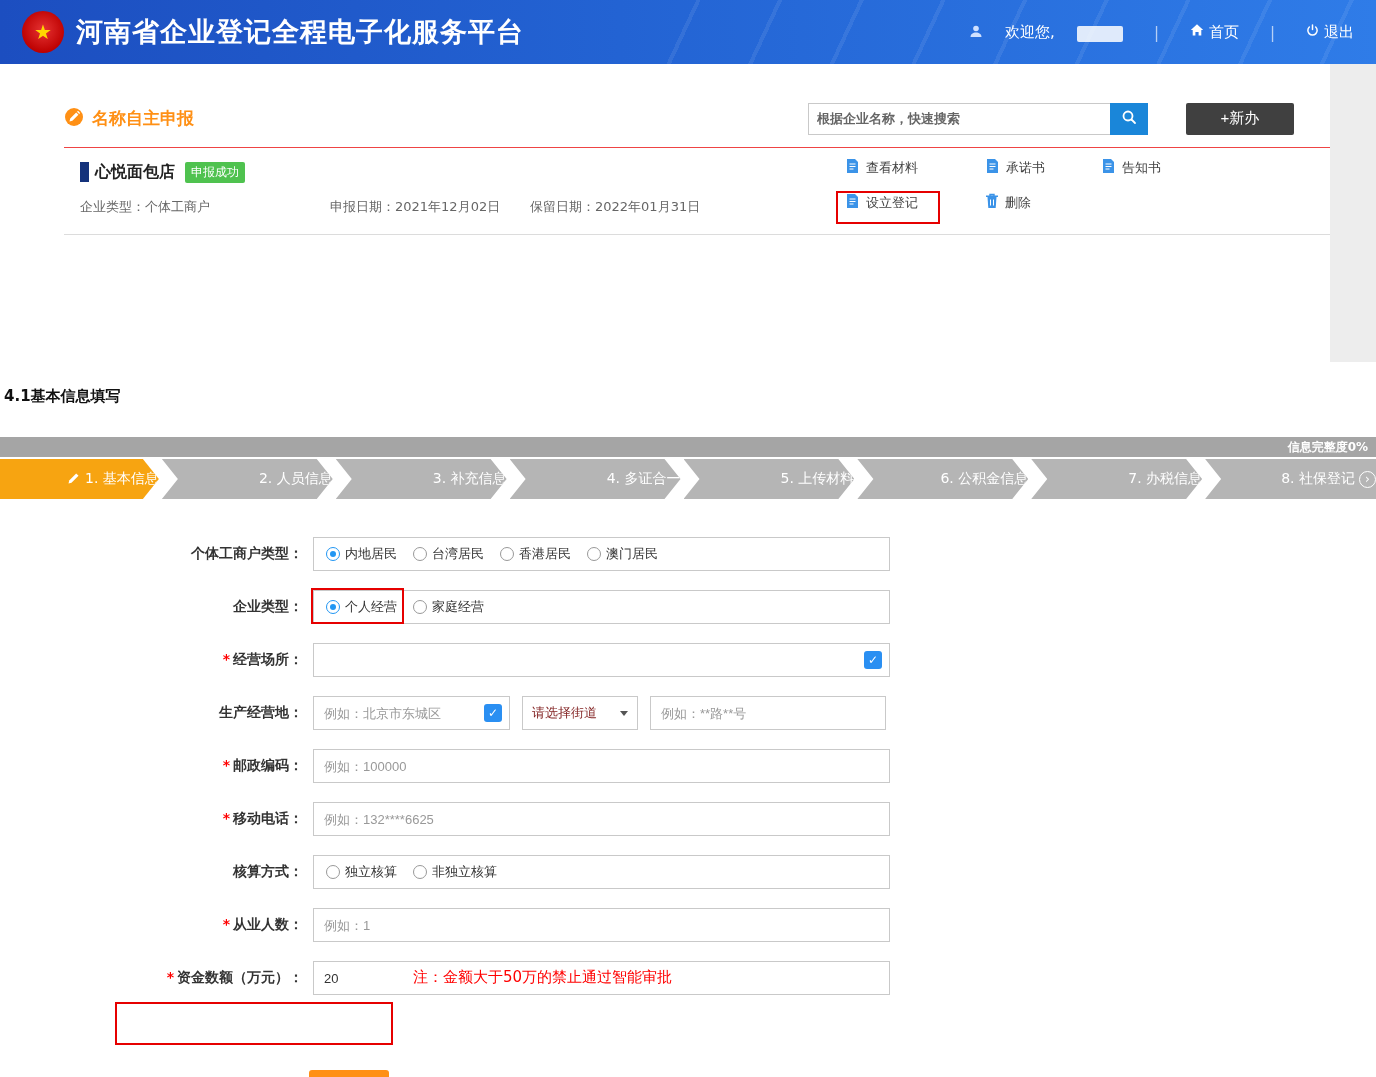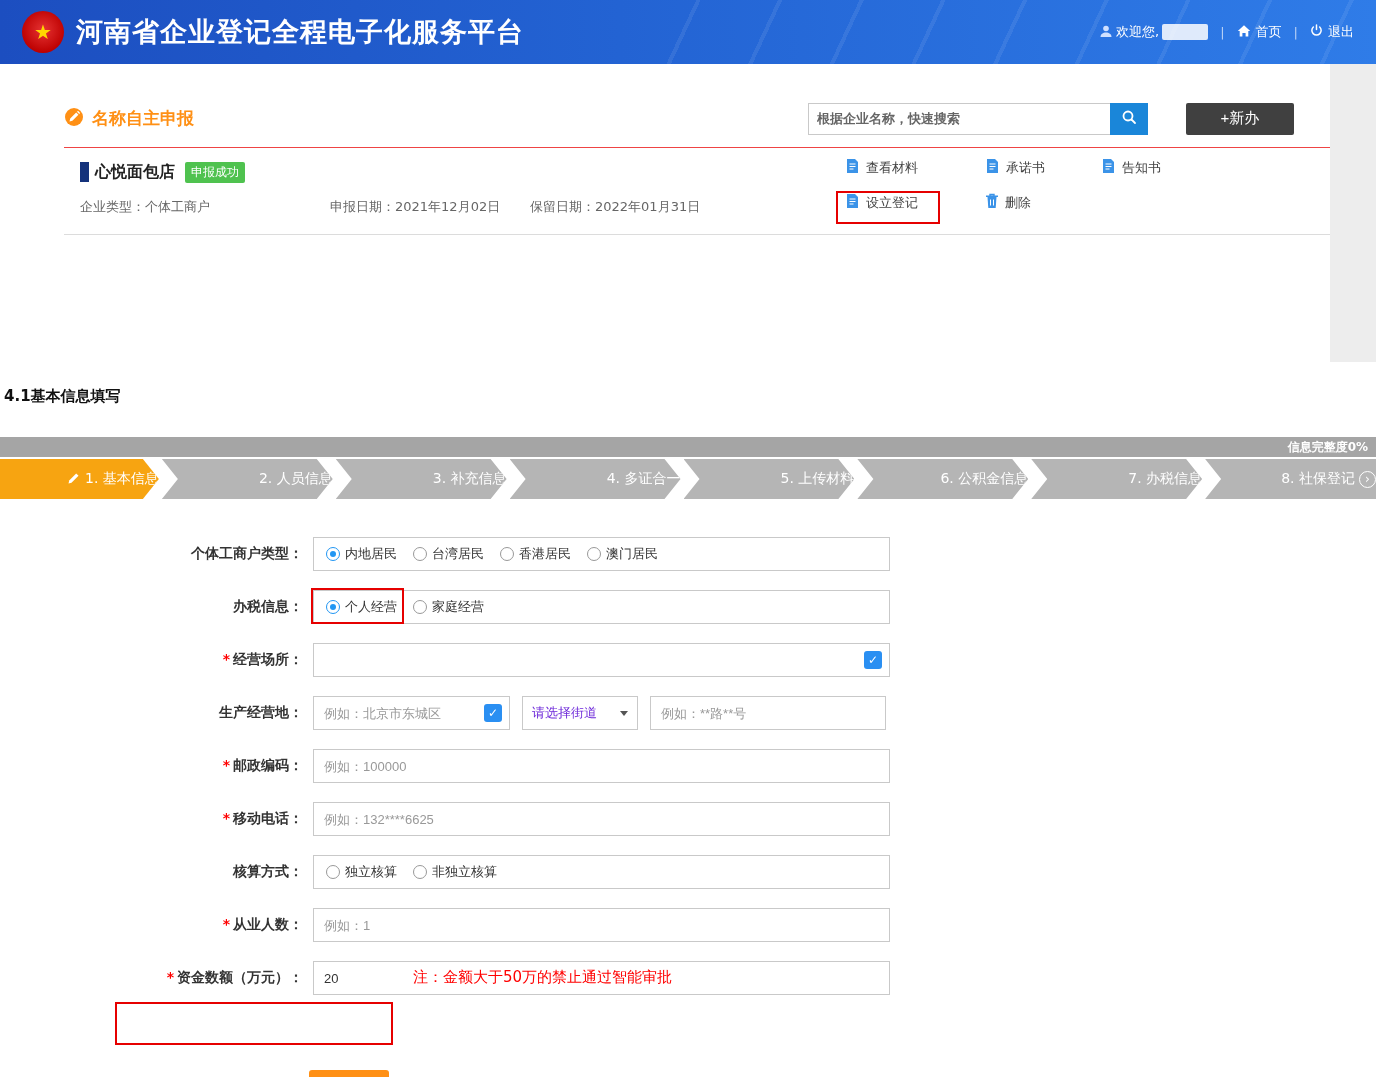--- a/index.html
+++ b/index.html
@@ -7,21 +7,21 @@
   .page { position:relative; width:1376px; height:1077px; background:#fff; overflow:hidden; }
 
   
   .app-header { position:absolute; top:0; left:0; width:1376px; height:64px;
     background:linear-gradient(90deg,#1c4ec0,#2363d3 45%,#2f7ce8); display:flex; align-items:center; padding:0 22px; }
   .app-header::after { content:""; position:absolute; right:0; top:0; width:55%; height:100%;
     background:repeating-linear-gradient(115deg, rgba(255,255,255,0) 0 70px, rgba(255,255,255,0.08) 70px 74px); pointer-events:none; }
   .logo { width:42px; height:42px; border-radius:50%; background:radial-gradient(circle at 50% 45%, #e53333, #bd0000 72%);
     display:flex; align-items:center; justify-content:center; color:#ffd700; font-size:20px; flex:0 0 auto; }
   .app-title { color:#fff; font-size:27px; font-weight:bold; margin-left:12px; letter-spacing:1px; white-space:nowrap; }
-  .header-right { margin-left:auto; display:flex; align-items:center; gap:3px; color:#fff; font-size:13px; position:relative; z-index:2; }
+  .header-right { margin-left:auto; display:flex; align-items:flex-end; gap:22px; color:#fff; font-size:15px; position:relative; z-index:2; }
   .redacted-name { width:46px; height:16px; background:rgba(255,255,255,0.85); border-radius:2px; display:inline-block; }
   .hdr-sep { color:rgba(255,255,255,0.65); margin:0 9px; }
   .hdr-link { display:flex; align-items:center; gap:5px; color:#fff; cursor:pointer; text-decoration:none; }
 
   .right-gutter { position:absolute; left:1330px; top:64px; width:46px; height:298px; background:#ededed; }
 
   
   .panel { position:absolute; left:64px; top:90px; width:1266px; background:#fff; }
   .panel-header { display:flex; align-items:center; height:58px; border-bottom:1px solid #ef4444; }
   .panel-title { color:#ff9015; font-size:17px; font-weight:bold; margin-left:8px; white-space:nowrap; }
@@ -70,21 +70,21 @@
     font-size:12px; display:flex; align-items:center; justify-content:center; cursor:pointer; }
   .radio-box { width:577px; height:34px; border:1px solid #c9c9c9; display:flex; align-items:center; gap:16px; padding:0 12px; }
   .radio { display:flex; align-items:center; gap:5px; font-size:13px; color:#333; cursor:pointer; white-space:nowrap; }
   .rb { width:14px; height:14px; border:1px solid #999; border-radius:50%; position:relative; background:#fff; flex:0 0 auto; }
   .radio.checked .rb { border-color:#2196f3; }
   .radio.checked .rb::after { content:""; position:absolute; left:3px; top:3px; width:6px; height:6px; border-radius:50%; background:#2196f3; }
   .inline-controls { display:flex; gap:12px; align-items:center; }
   .input-city-wrap { position:relative; width:197px; }
   .input-city-wrap .text-input { width:100%; padding-right:30px; }
   .fake-select { width:116px; height:34px; border:1px solid #c9c9c9; display:flex; align-items:center; justify-content:space-between;
-    padding:0 9px; font-size:13px; color:#6d28d9; cursor:pointer; background:#fff; }
+    padding:0 9px; font-size:13px; color:#7f1d1d; cursor:pointer; background:#fff; }
   .caret { width:0; height:0; border-left:4px solid transparent; border-right:4px solid transparent; border-top:5px solid #555; }
   .input-detail { width:236px; }
   .capital-wrap { position:relative; width:577px; }
   .capital-wrap .text-input { width:100%; }
   .capital-note { position:absolute; left:100px; top:7px; color:#f00; font-size:15px; pointer-events:none; white-space:nowrap; }
 
   
   .annotation { position:absolute; border:2px solid #e60000; pointer-events:none; z-index:10; }
   #ann-setup { left:836px; top:191px; width:104px; height:33px; }
   #ann-mainland { left:311px; top:588px; width:93px; height:36px; }
@@ -265,21 +265,21 @@
             <span>香港居民</span>
           </label>
         <label class="radio">
             <span class="rb"></span>
             <span>澳门居民</span>
           </label>
       </div>
     </div>
 
     <div class="form-row">
-      <div class="form-label"><span>办税信息：</span></div>
+      <div class="form-label"><span>企业类型：</span></div>
       <div class="radio-box">
         <label class="radio checked">
             <span class="rb"></span>
             <span>个人经营</span>
           </label>
         <label class="radio">
             <span class="rb"></span>
             <span>家庭经营</span>
           </label>
       </div>

